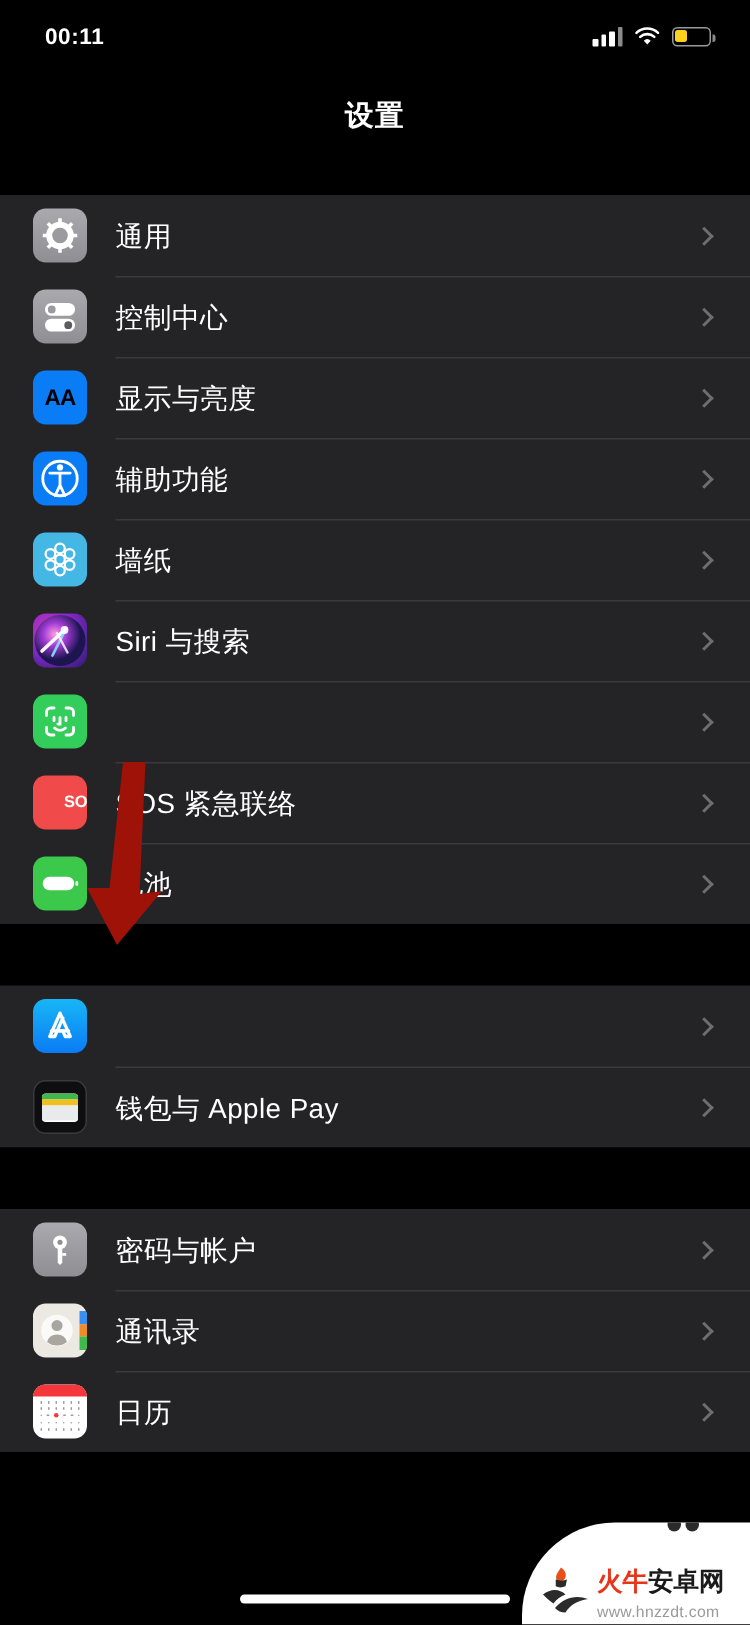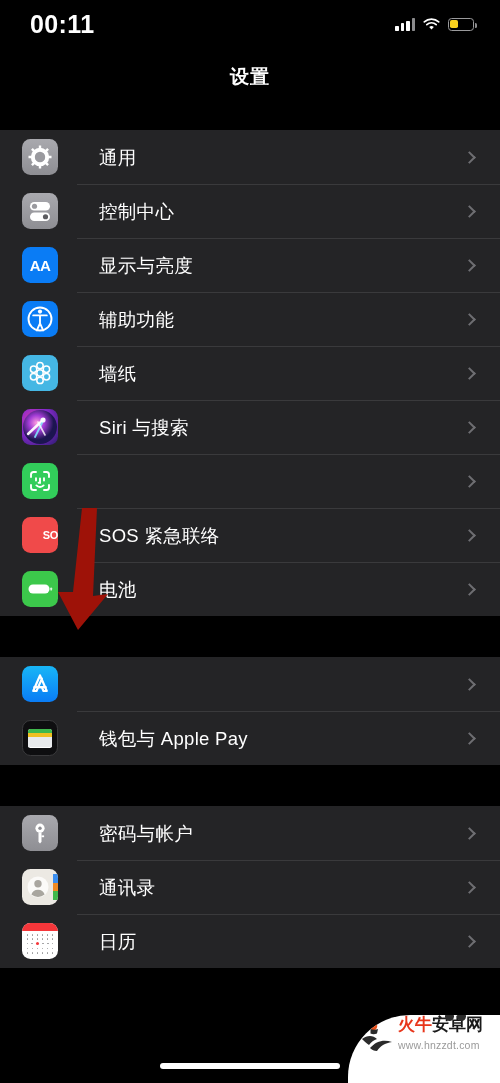--- a/index.html
+++ b/index.html
@@ -9,21 +9,21 @@
     font-family:"Liberation Sans","DejaVu Sans",sans-serif;
     color:#fff; -webkit-font-smoothing:antialiased;
   }
   .screen { position:absolute; inset:0; background:#000; }
 
   
   .statusbar {
     height:48px; display:flex; align-items:center;
     justify-content:space-between; padding:0 26px 0 30px;
   }
-  .clock { font-size:25px; font-weight:700; letter-spacing:.4px; color:#fff; }
+  .clock { font-size:15px; font-weight:700; letter-spacing:.4px; color:#fff; }
   .status-right { display:flex; align-items:center; gap:8px; }
   .signal { display:flex; align-items:flex-end; gap:2px; height:13px; }
   .signal i { width:3.5px; background:#fff; border-radius:.7px; display:block; }
   .signal i:nth-child(1){height:5px;}
   .signal i:nth-child(2){height:7.5px;}
   .signal i:nth-child(3){height:10px;}
   .signal i:nth-child(4){height:13px;background:#8b8b8d;}
   .wifi { width:17px; height:13px; position:relative; }
   .battery { width:26px; height:13px; border:1.4px solid #9a9a9c; border-radius:3.6px; position:relative; }
   .battery::after {
@@ -35,21 +35,21 @@
 
   
   .navbar { height:57px; display:flex; align-items:center; justify-content:center; }
   .navbar .title { font-size:19px; font-weight:700; color:#fff; letter-spacing:1px; }
 
   
   .gap { background:#000; }
   .group { background:#242426; }
   .row {
     position:relative; display:flex; align-items:center; height:54px;
-    padding-left:22px; padding-right:18px;gap:22px;
+    padding-left:22px; padding-right:18px;
   }
   .row + .row::before {
     content:""; position:absolute; left:77px; right:0; top:0; height:1px;
     background:#3a3a3c;
   }
   .icon {
     width:36px; height:36px; border-radius:8.5px; flex:0 0 36px;
     display:flex; align-items:center; justify-content:center;
     position:relative; overflow:hidden;
   }
@@ -57,21 +57,21 @@
   .chev {
     margin-left:auto; width:9px; height:9px;
     border-right:2.1px solid #6e6e72; border-top:2.1px solid #6e6e72;
     transform:rotate(45deg); margin-right:8px;
   }
 
   
   .ic-gear     { background:linear-gradient(180deg,#a9a9ae,#8e8e93); }
   .ic-control  { background:linear-gradient(180deg,#a9a9ae,#8e8e93); }
   .ic-display  { background:#0a7cf5; }
-  .ic-display span{ font-size:15px; font-weight:700; color:#ffffff; letter-spacing:-.5px; }
+  .ic-display span{ font-size:15px; font-weight:700; color:#000000; letter-spacing:-.5px; }
   .ic-access   { background:#0a7cf5; }
   .ic-wall     { background:#45b7e4; }
   .ic-siri     { background:radial-gradient(circle at 32% 32%,#e0399b 0%,#8b2bd0 42%,#2a1b6e 100%); }
   .ic-faceid   { background:#32cd5a; }
   .ic-sos      { background:#f04a4a; }
   .ic-sos span { font-size:11px; font-weight:700; color:#fff; letter-spacing:-.2px;padding-left:28px; }
   .ic-battery  { background:#3cc84b; }
   .ic-privacy  { background:#1472e8; }
   .ic-appstore { background:linear-gradient(180deg,#18b6f6,#0a7cf5); }
   .ic-wallet   { background:#0e0e10; border:1px solid #3a3a3c; }
@@ -109,21 +109,21 @@
   
   .home-indicator {
     position:absolute; bottom:14px; left:50%; transform:translateX(-50%);
     width:180px; height:6px; border-radius:3px; background:#fff;
   }
 
   
   .watermark {
     position:absolute; right:0; bottom:0; width:152px; height:68px;
     background:#fff; border-top-left-radius:62px; overflow:hidden;
-    display:flex; align-items:flex-start; padding-left:8px;
+    display:flex; align-items:flex-end; padding-left:8px;
   }
   .wm-logo { width:40px; height:44px; flex:0 0 40px; position:relative; }
   .wm-text { margin-left:2px; }
   .wm-line1 { font-size:17px; font-weight:700; line-height:1.15; white-space:nowrap; }
   .wm-line1 .a { color:#e8351a; }
   .wm-line1 .b { color:#1a1a1a; }
   .wm-line2 { font-size:10.5px; color:#9a9a9a; letter-spacing:.2px; margin-top:1px; white-space:nowrap; }
   .wm-ears { position:absolute; right:34px; bottom:62px; display:flex; gap:3px; }
   .wm-ears i { width:9px; height:9px; border-radius:50%; background:#2b2b2b; display:block; }
 </style>

